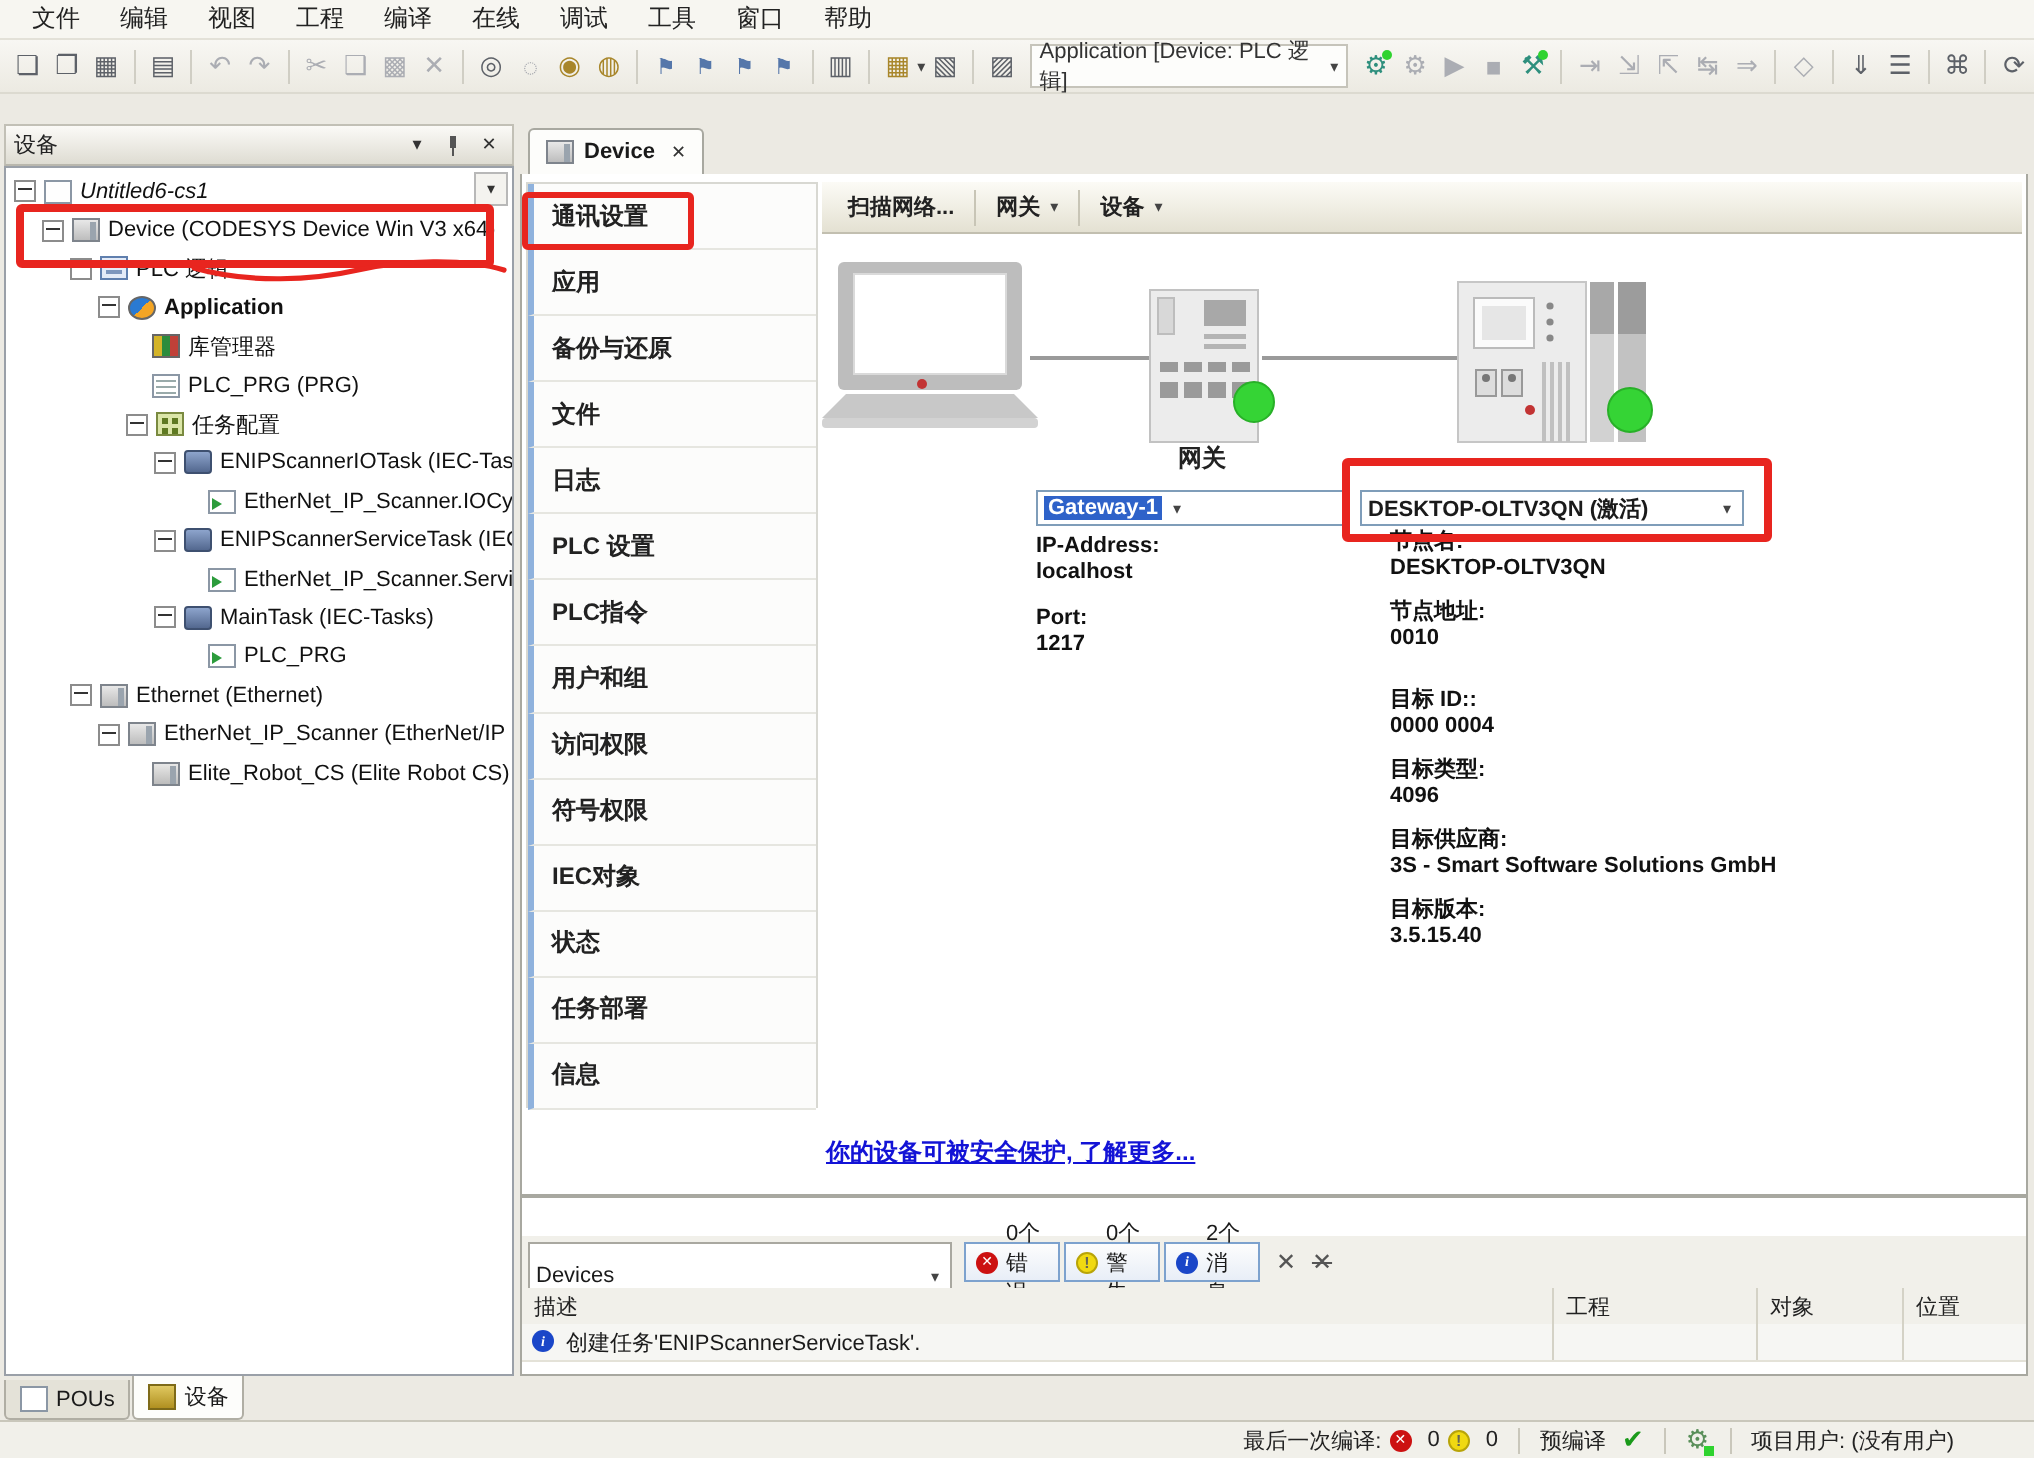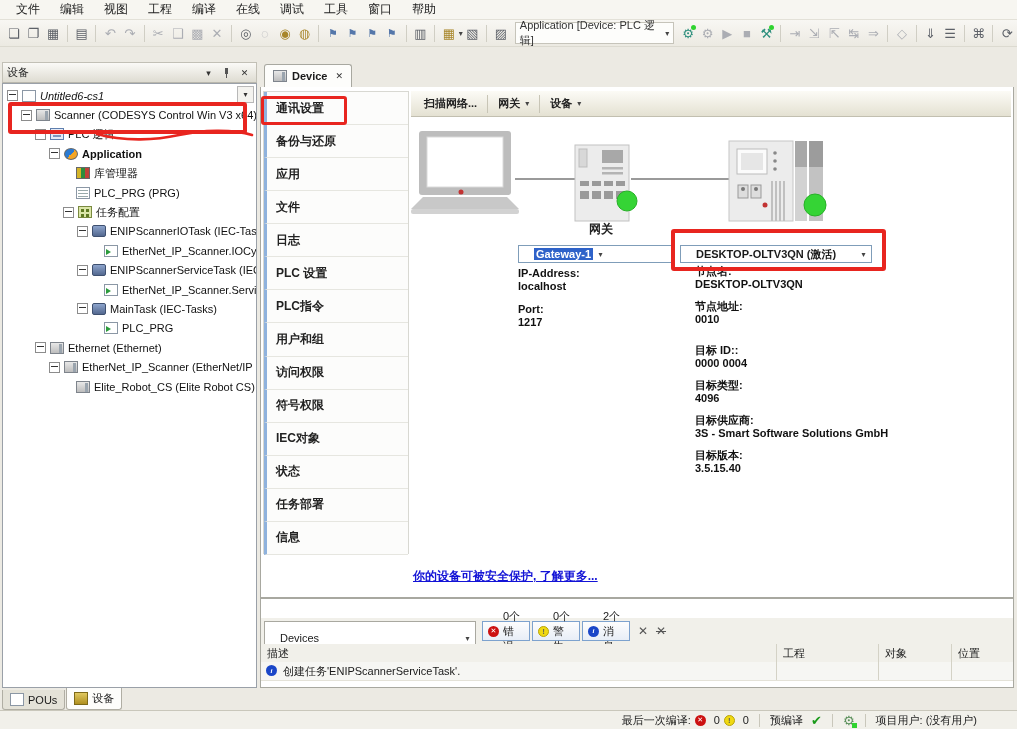--- a/index.html
+++ b/index.html
@@ -69,21 +69,21 @@
   .navpane{position:absolute;left:2px;top:4px;width:146px;height:463px;background:#fcfcfb;border:1px solid #d8d8d2;box-sizing:border-box;}
   .navitem{height:33.07px;display:flex;align-items:center;border-left:3px solid #8fb2dd;border-bottom:1px solid #e6e6e0;padding-left:9px;font-size:12px;color:#222;box-sizing:border-box;background:#fcfcfb;}
   .scanbar{position:absolute;left:150px;right:2px;top:4px;height:26px;background:linear-gradient(#fcfbf6,#e4e1d2);border-bottom:1px solid #c2bfb0;display:flex;align-items:center;padding-left:6px;box-sizing:border-box;}
   .scanbtn{display:flex;align-items:center;padding:2px 7px;font-size:11px;color:#222;}
   .scanbtn .caret{margin-left:5px;}
   .vsep{width:1px;height:18px;background:#c8c5b6;margin:0 3px;}
   .canvas{position:absolute;left:150px;right:2px;top:30px;bottom:2px;background:#fff;overflow:hidden;}
 
   .gwlabel{position:absolute;left:160px;top:104px;width:60px;text-align:center;font-size:12px;color:#222;}
   .combo{position:absolute;height:18px;border:1px solid #7f9db9;background:#fff;display:flex;align-items:center;box-sizing:border-box;font-size:11px;padding-left:3px;}
-  .combo .cval{flex:1;overflow:hidden;white-space:nowrap;margin-left:12px;}
+  .combo .cval{flex:1;overflow:hidden;white-space:nowrap;}
   .combo .cbtn{width:15px;align-self:stretch;display:flex;align-items:center;justify-content:center;}
   .combo.gw{left:107px;top:128px;width:156px;}
   .combo.gw .cval{background:#2e62c9;color:#fff;flex:0 0 auto;padding:0 2px;}
   .combo.dev{left:269px;top:128px;width:192px;}
   .fieldblk{position:absolute;font-size:11px;line-height:13px;color:#111;}
   .fieldblk .flabel{color:#111;}
   .linkrow{position:absolute;left:2px;top:451px;font-size:12px;}
   .seclink{color:#1313d6;text-decoration:underline;}
 
   
@@ -213,21 +213,21 @@
       <div class="treefilter">▾</div>
       <div style="height:2px"></div>
       <div class="trow it0" style="--lv:0">
           <span class="tg minus"></span>
           <span class="ticon i-proj"></span>
           <span class="tlabel">Untitled6-cs1</span>
         </div>
       <div class="trow" style="--lv:1">
           <span class="tg minus"></span>
           <span class="ticon i-device"></span>
-          <span class="tlabel">Scanner (CODESYS Control Win V3 x64)</span>
+          <span class="tlabel">Device (CODESYS Device Win V3 x64)</span>
         </div>
       <div class="trow" style="--lv:2">
           <span class="tg minus"></span>
           <span class="ticon i-plc"></span>
           <span class="tlabel">PLC 逻辑</span>
         </div>
       <div class="trow it3" style="--lv:3">
           <span class="tg minus"></span>
           <span class="ticon i-app"></span>
           <span class="tlabel">Application</span>
@@ -299,22 +299,22 @@
     <div class="tabbar">
       <div class="tab">
         <span class="ticon i-device"></span>
         <span style="font-weight:bold">Device</span>
         <span class="closex">✕</span>
       </div>
     </div>
     <div class="editor">
       <div class="navpane">
         <div class="navitem">通讯设置</div>
+        <div class="navitem">应用</div>
         <div class="navitem">备份与还原</div>
-        <div class="navitem">应用</div>
         <div class="navitem">文件</div>
         <div class="navitem">日志</div>
         <div class="navitem">PLC 设置</div>
         <div class="navitem">PLC指令</div>
         <div class="navitem">用户和组</div>
         <div class="navitem">访问权限</div>
         <div class="navitem">符号权限</div>
         <div class="navitem">IEC对象</div>
         <div class="navitem">状态</div>
         <div class="navitem">任务部署</div>

